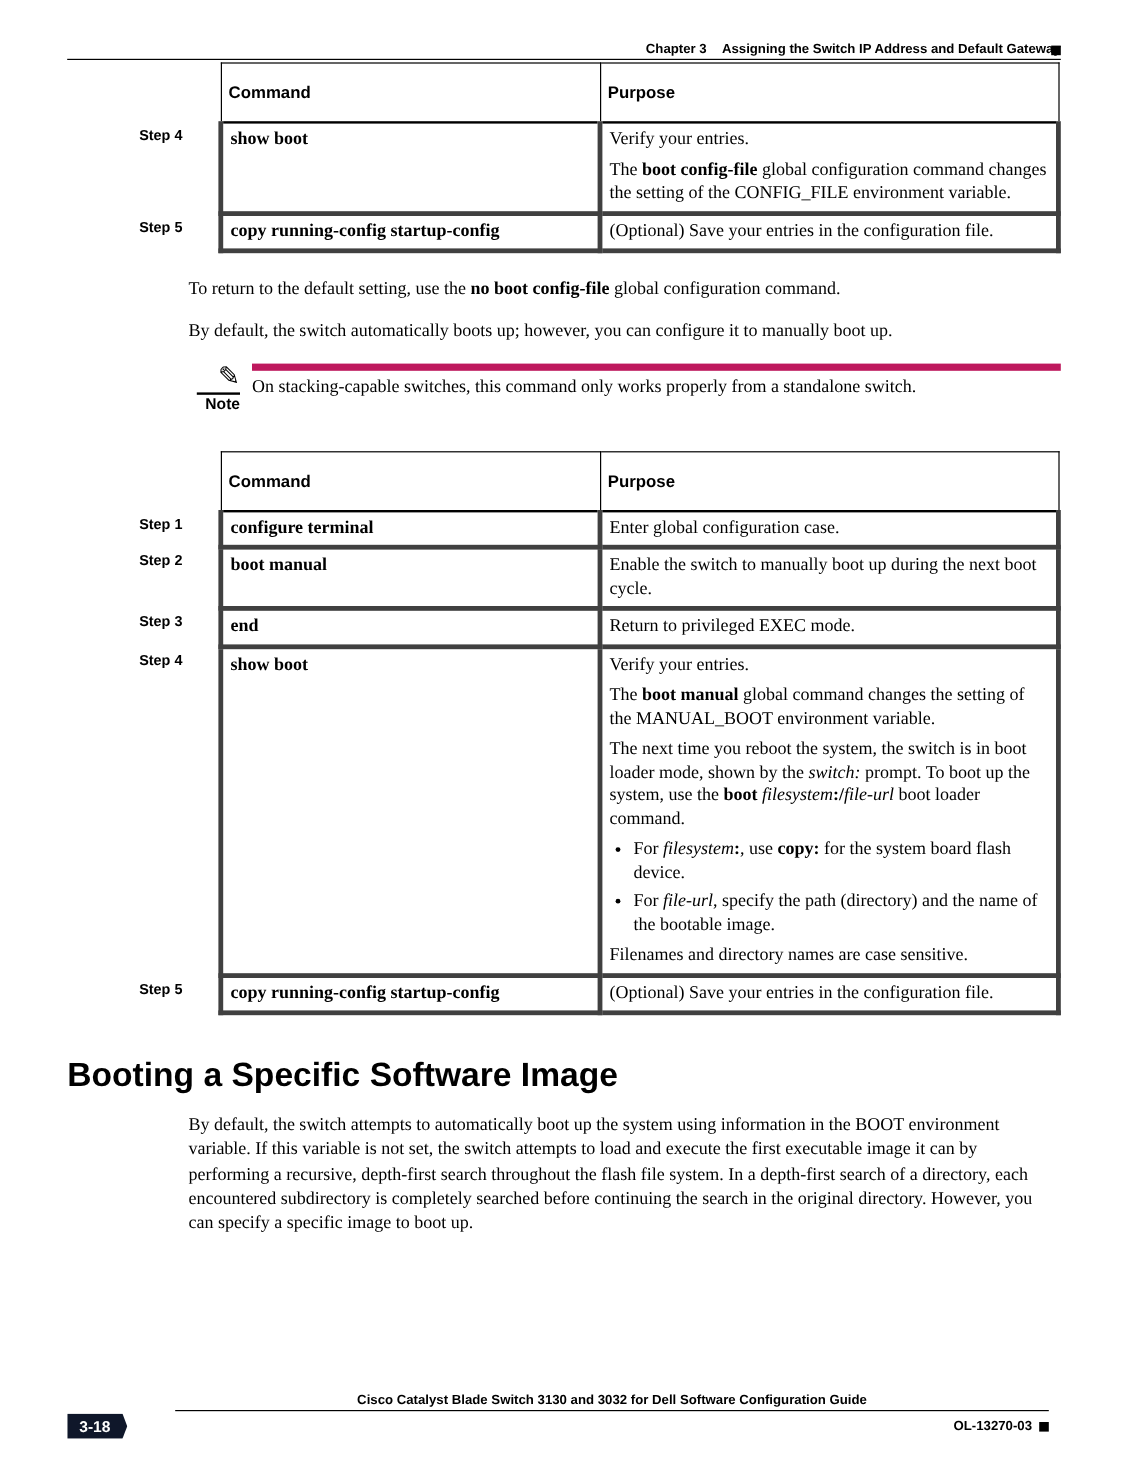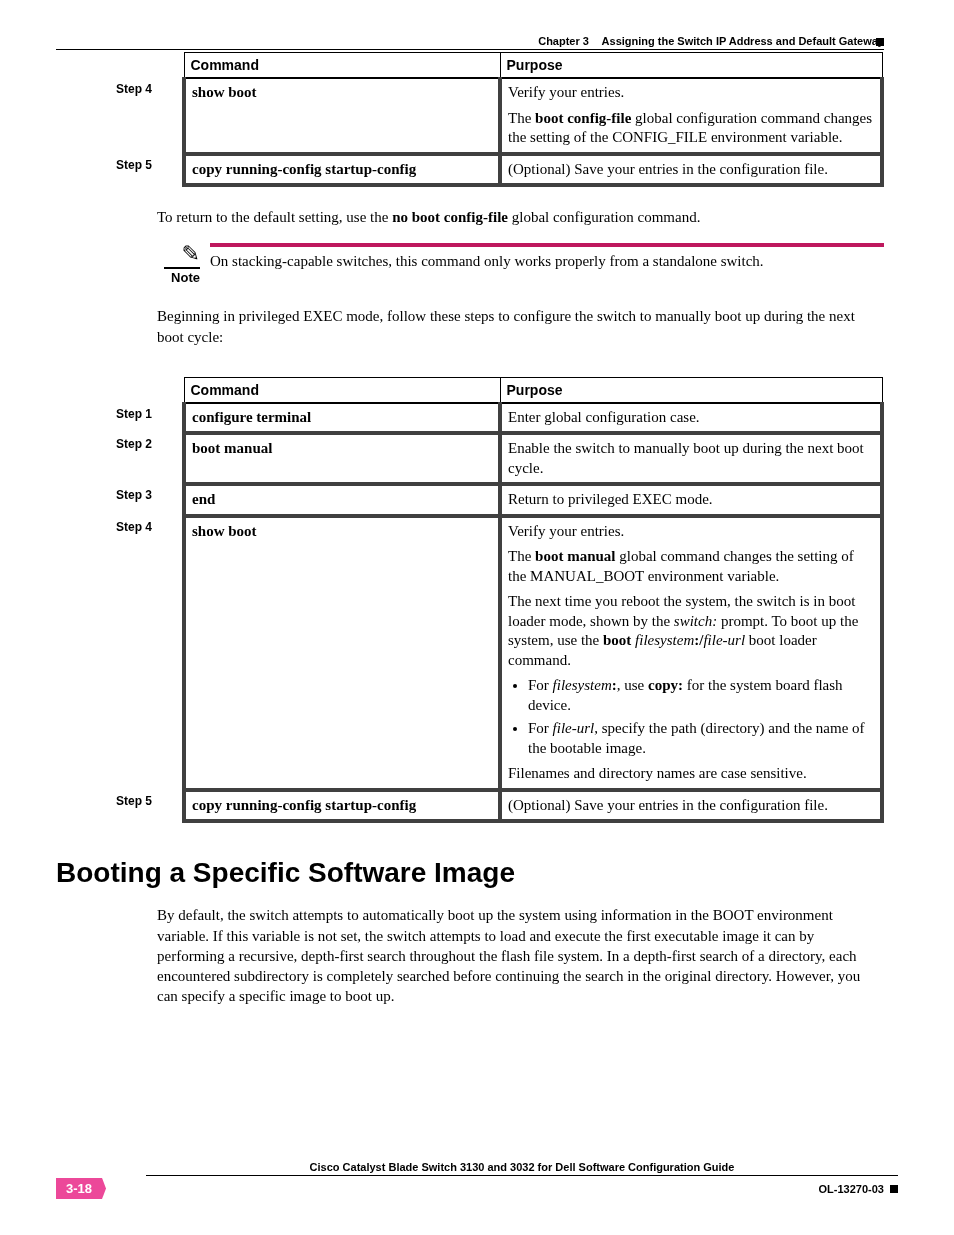--- a/index.html
+++ b/index.html
@@ -63,21 +63,21 @@
   table.cmd td {
     border: 4px solid #404040;
     padding: 4px 6px;
     vertical-align: top;
     font-size: 15px;
     line-height: 1.3;
   }
   table.cmd th {
     border: 1px solid #000;
     border-bottom: 2px solid #000;
-    padding: 4px 6px;
+    padding: 16px 6px;
     text-align: left;
     font-family: Arial, Helvetica, sans-serif;
     font-weight: bold;
     font-size: 14px;
   }
   table.cmd .step-col {
     border: none;
     width: 60px;
     font-family: Arial, Helvetica, sans-serif;
     font-size: 12px;
@@ -130,47 +130,47 @@
     line-height: 1;
     padding-bottom: 2px;
   }
   .note-label {
     font-family: Arial, Helvetica, sans-serif;
     font-weight: bold;
     font-size: 13px;
   }
   .note-text {
     flex: 1;
-    border-top: 4px solid #be185d;
+    border-top: 6px solid #be185d;
     padding-top: 6px;
     font-size: 15px;
   }
   .footer {
     position: absolute;
     bottom: 36px;
     left: 56px;
-    right: 56px;
+    right: 80px;
   }
   .footer-title-row {
     border-bottom: 1px solid #000;
     text-align: center;
     font-family: Arial, Helvetica, sans-serif;
     font-size: 11px;
     font-weight: bold;
     padding-bottom: 2px;
     margin-left: 90px;
   }
   .footer-bottom {
     display: flex;
     justify-content: space-between;
     align-items: center;
     margin-top: 2px;
   }
   .page-tab {
-    background: #ec4899;
+    background: #0f172a;
     color: #fff;
     font-family: Arial, Helvetica, sans-serif;
     font-weight: bold;
     font-size: 13px;
     padding: 3px 14px 3px 10px;
     clip-path: polygon(0 0, 92% 0, 100% 50%, 92% 100%, 0 100%);
   }
   .doc-id {
     font-family: Arial, Helvetica, sans-serif;
     font-size: 11px;
@@ -229,30 +229,30 @@
       </td>
     </tr>
   </tbody>
     </table>
 
   <p class="body-para">
     <span>To return to the default setting, use the </span><b>no boot config-file</b><span> global configuration command.</span>
   </p>
 
 
+  <p class="body-para">By default, the switch automatically boots up; however, you can configure it to manually boot up.</p>
 
   <div class="note-block">
     <div class="note-icon-col">
       <span class="note-icon">✎</span>
       <span class="note-label">Note</span>
     </div>
     <div class="note-text">On stacking-capable switches, this command only works properly from a standalone switch.</div>
   </div>
 
-  <p class="body-para">Beginning in privileged EXEC mode, follow these steps to configure the switch to manually boot up during the next boot cycle:</p>
 
   <table class="cmd" style="margin-top:30px">
     <tbody>
         <tr>
       <td class="step-col header"></td>
       <th>Command</th>
       <th>Purpose</th>
     </tr>
     <tr class="first-row">
       <td class="step-col">Step 1</td>

